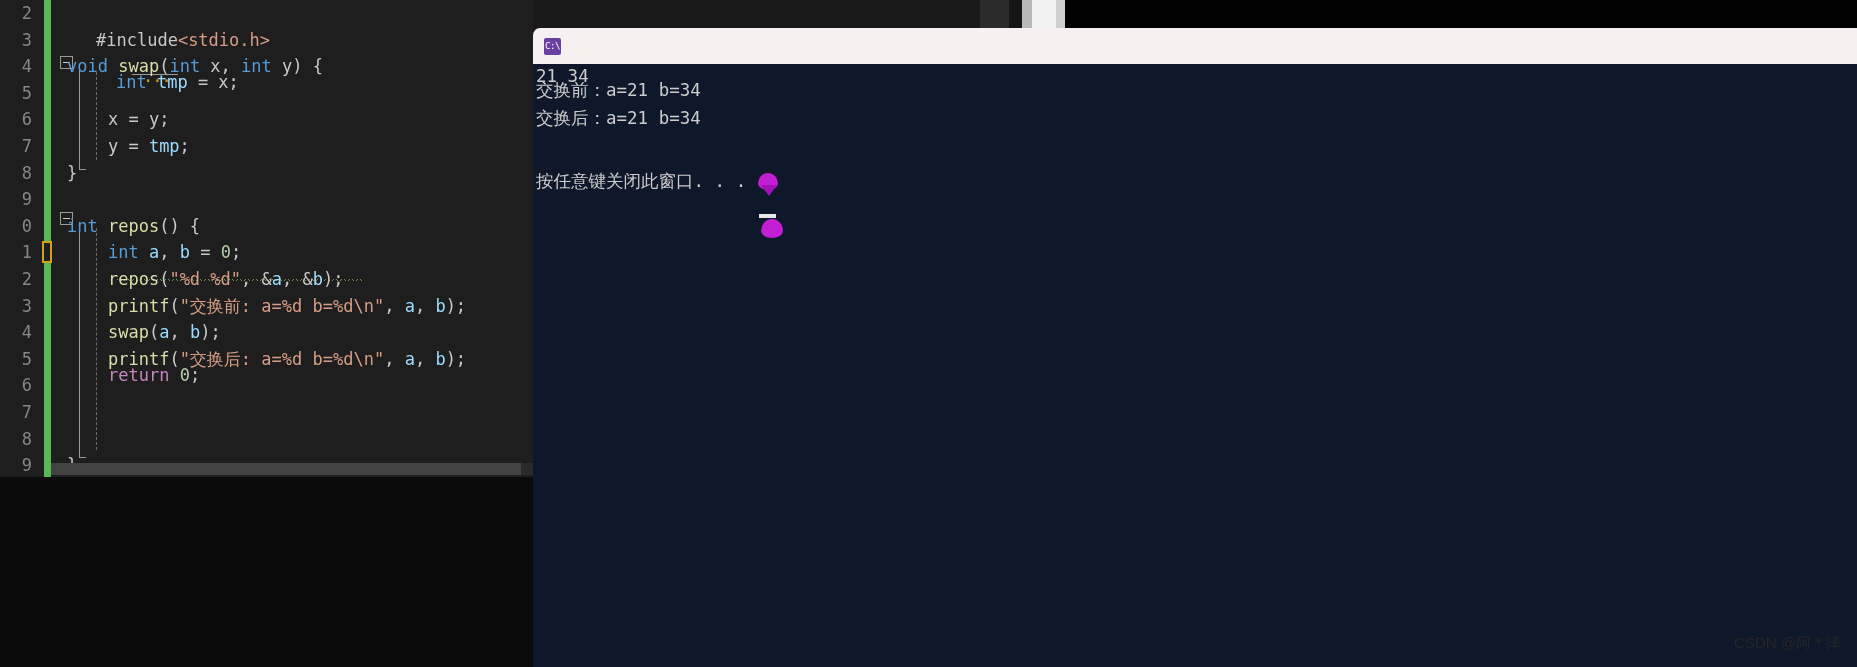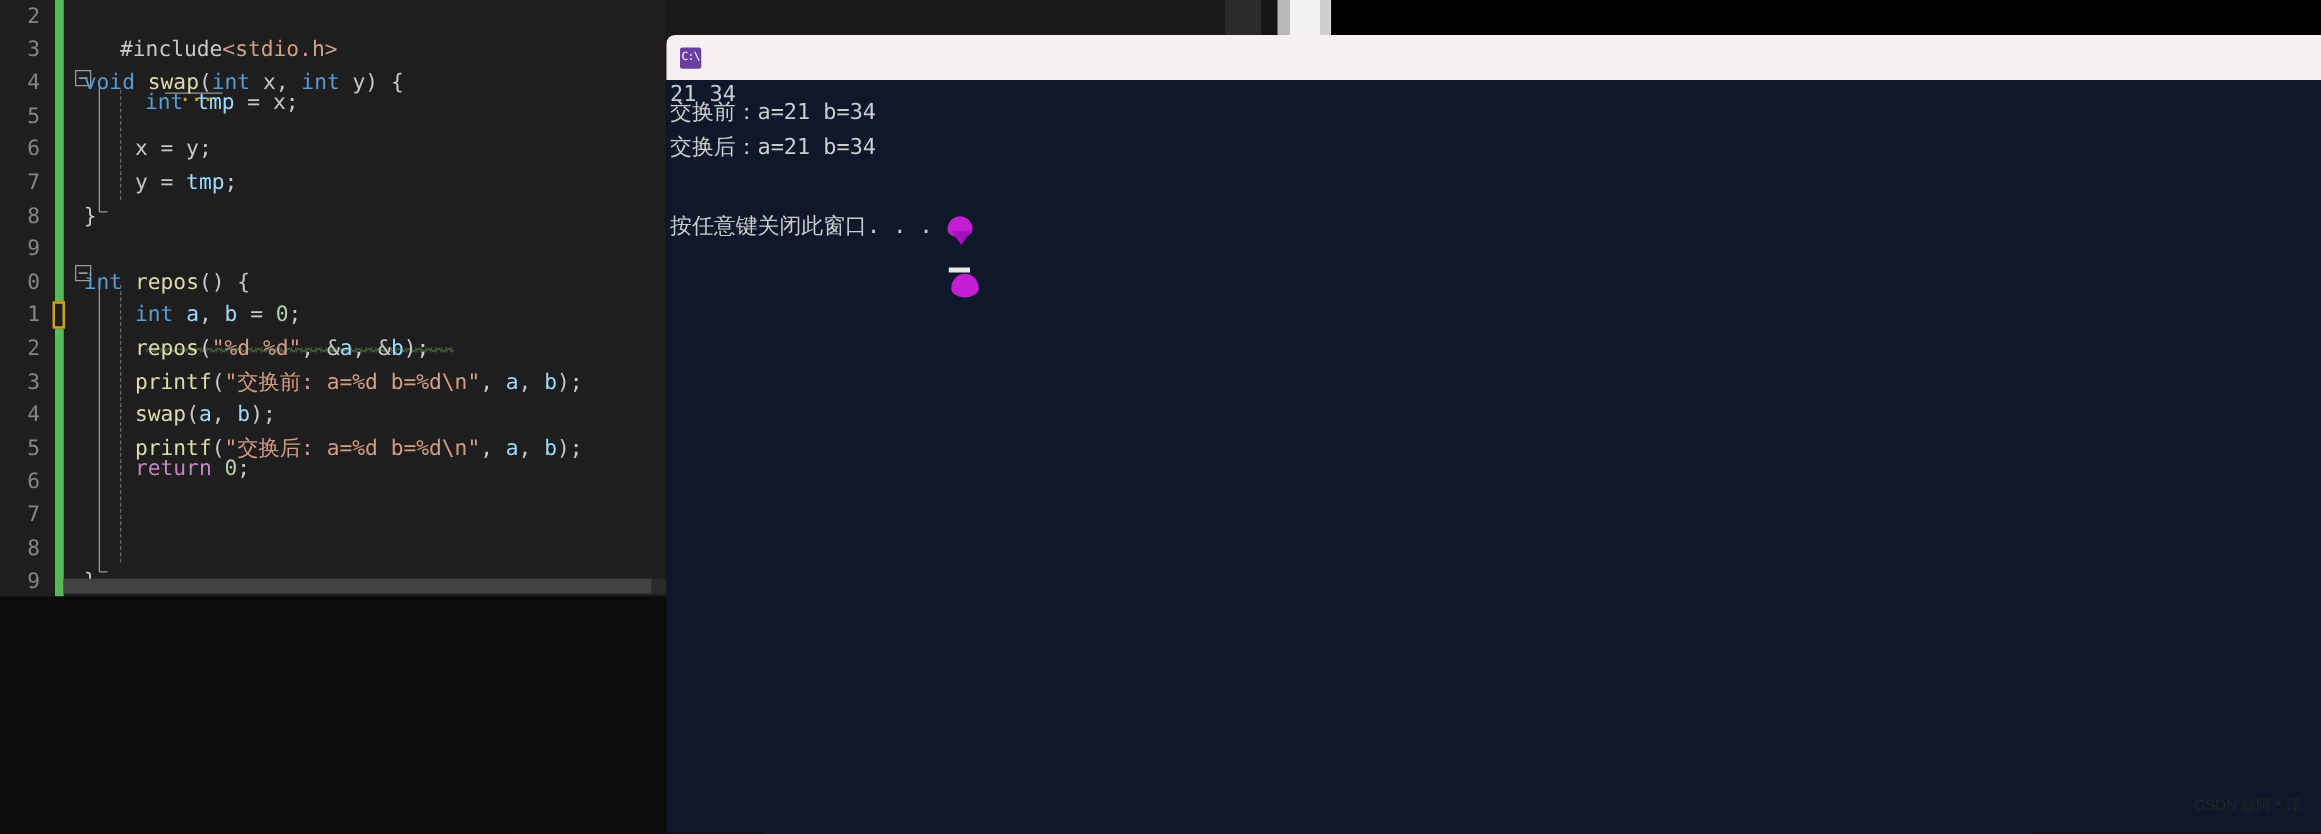--- a/index.html
+++ b/index.html
@@ -123,21 +123,21 @@
   }
   .blob.small{width:20px;height:17px;}
   .blob-tip{
     position:absolute;width:0;height:0;
     border-left:8px solid transparent;border-right:8px solid transparent;
     border-top:11px solid #a411b8;
   }
 
   .watermark{
     position:absolute;right:16px;bottom:14px;
-    color:#262626;font-size:12px;font-family:"Liberation Sans", sans-serif;
+    color:#262626;font-size:15px;font-family:"Liberation Sans", sans-serif;
   }
 </style>
 </head>
 <body>
 
 <div class="screen">
 
   <div class="editor">
     <div class="editor-bg-dark"></div>
     <div class="editor-bg-below"></div>

